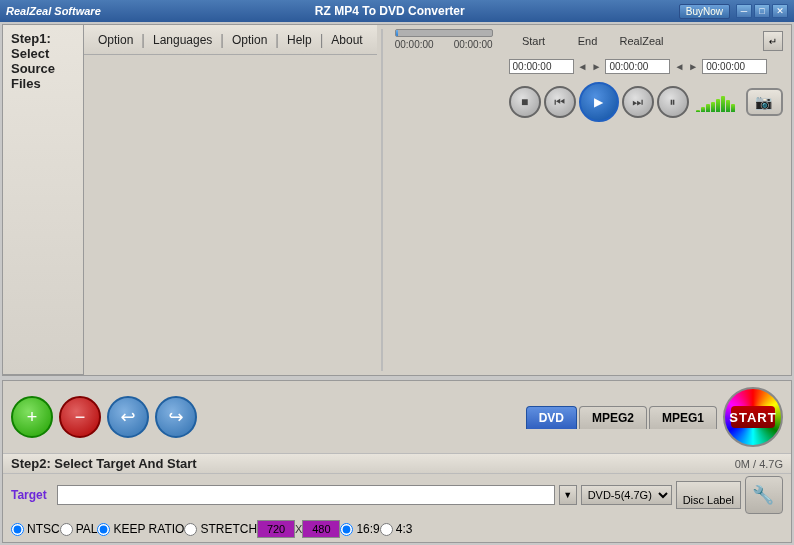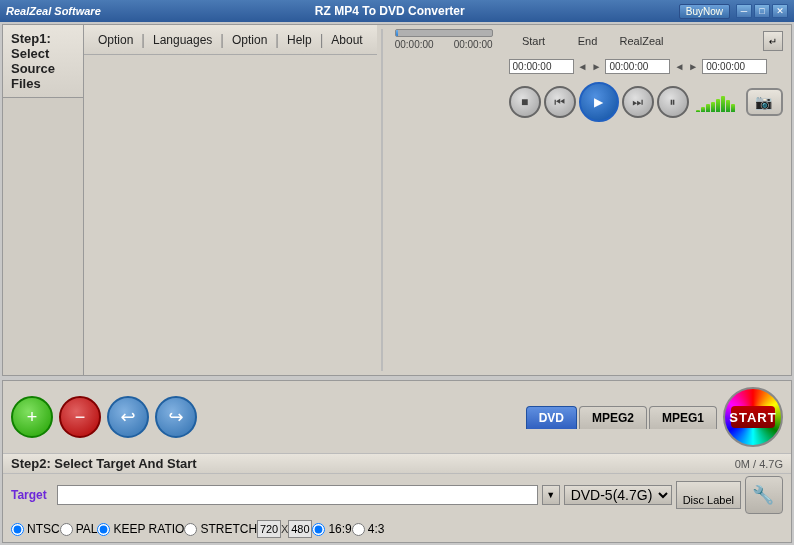--- a/index.html
+++ b/index.html
@@ -77,21 +77,21 @@
       border: 1px solid #999;
       margin: 2px;
       background: #d4d0c8;
     }
 
     
     .left-panel {
       width: 460px;
       border-right: 1px solid #999;
       display: flex;
-      flex-direction: column;
+      flex-direction: row;
     }
     .left-panel-header {
       background: linear-gradient(to bottom, #e8e4dc, #d4d0c8);
       border-bottom: 1px solid #999;
       padding: 6px 8px;
       font-weight: bold;
       font-size: 13px;
       color: #222;
     }
     .left-panel-body {
@@ -384,21 +384,21 @@
       cursor: pointer;
       display: flex;
       align-items: center;
       justify-content: center;
       font-size: 9px;
     }
     .disc-select {
       height: 20px;
       border: 1px solid #888;
       background: linear-gradient(to bottom, #e0dcd4, #c0bcb4);
-      font-size: 14px;
+      font-size: 11px;
       padding: 0 2px;
       cursor: pointer;
     }
     .disc-label-btn {
       height: 28px;
       border: 1px solid #888;
       background: linear-gradient(to bottom, #e0dcd4, #c0bcb4);
       font-size: 11px;
       padding: 12px 6px;
       cursor: pointer;
@@ -424,24 +424,24 @@
     }
     .radio-group {
       display: flex;
       align-items: center;
       gap: 3px;
     }
     .radio-group input[type=radio] {
       margin: 0;
     }
     .size-field {
-      width: 24px;
+      width: 38px;
       height: 18px;
       border: 1px solid #888;
-      background: #e5e5e5;
+      background: #a21caf;
       text-align: center;
       font-size: 11px;
     }
     .x-label {
       font-size: 11px;
       color: #333;
     }
     .step2-header {
       background: linear-gradient(to bottom, #e8e4dc, #d4d0c8);
       border-bottom: 1px solid #bbb;

